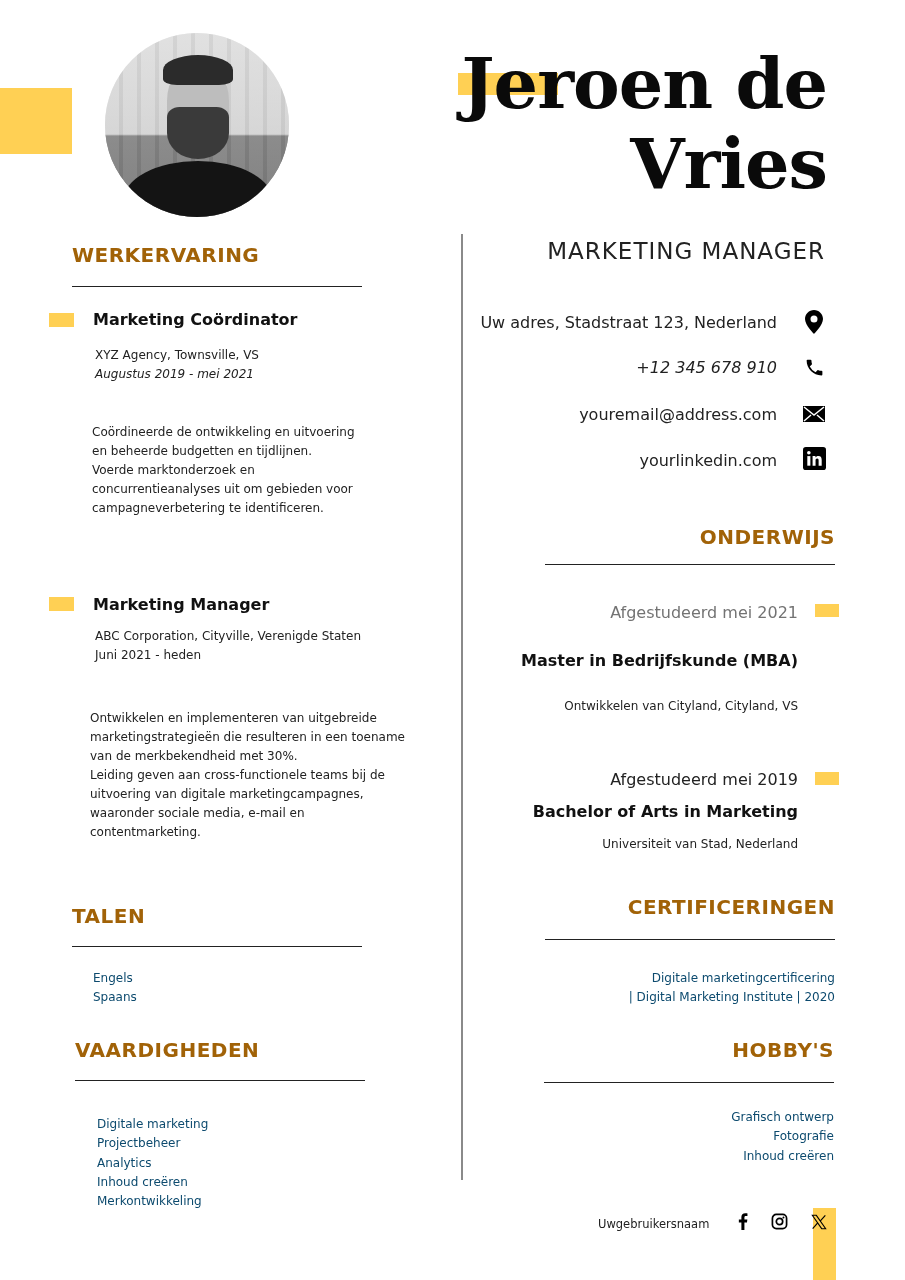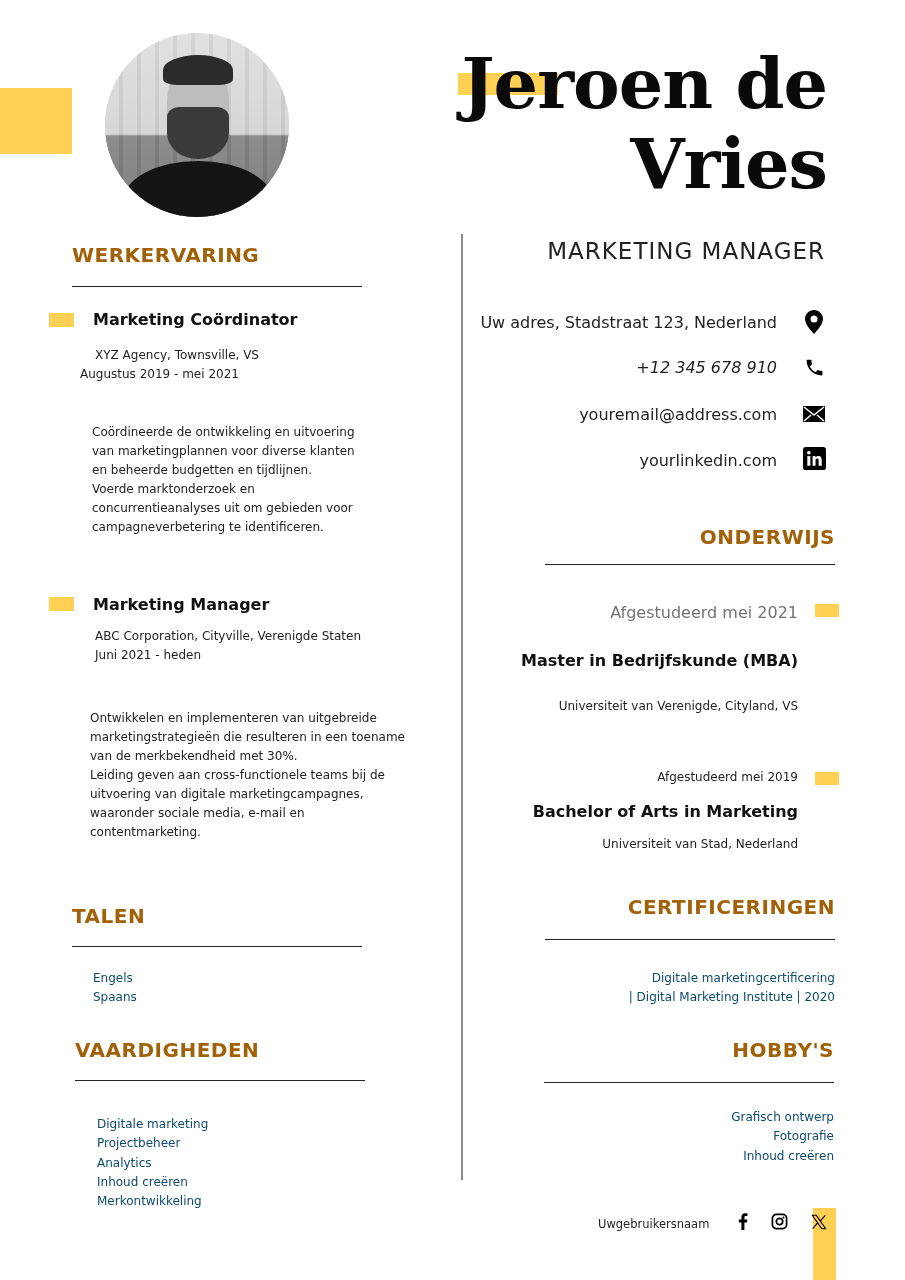--- a/index.html
+++ b/index.html
@@ -66,24 +66,23 @@
 <div class="abs role">MARKETING MANAGER</div>
 
 <div class="abs vline"></div>
 
 <div class="abs h2" style="left:72px;top:243px;">WERKERVARING</div>
 <div class="abs rule" style="left:72px;top:286px;width:290px;"></div>
 
 <div class="abs yellow" style="left:49px;top:313px;width:25px;height:14px;"></div>
 <div class="abs jobtitle" style="left:93px;top:310px;">Marketing Coördinator</div>
 <div class="abs small" style="left:95px;top:346px;">XYZ Agency, Townsville, VS</div>
-<div class="abs small" style="left:80px;top:365px;">Augustus 2019 - mei 2021</div>
+<div class="abs small" style="left:95px;top:365px;font-style:italic;">Augustus 2019 - mei 2021</div>
 <div class="abs small" style="left:92px;top:423px;">
   <div>Coördineerde de ontwikkeling en uitvoering</div>
-  <div>van marketingplannen voor diverse klanten</div>
   <div>en beheerde budgetten en tijdlijnen.</div>
   <div>Voerde marktonderzoek en</div>
   <div>concurrentieanalyses uit om gebieden voor</div>
   <div>campagneverbetering te identificeren.</div>
 </div>
 
 <div class="abs yellow" style="left:49px;top:597px;width:25px;height:14px;"></div>
 <div class="abs jobtitle" style="left:93px;top:595px;">Marketing Manager</div>
 <div class="abs small" style="left:95px;top:627px;">ABC Corporation, Cityville, Verenigde Staten</div>
 <div class="abs small" style="left:95px;top:646px;">Juni 2021 - heden</div>
@@ -146,23 +145,23 @@
       <path d="M10 9.5h3v1.4c.5-.9 1.6-1.6 3.1-1.6 2.6 0 3.4 1.7 3.4 4.2v6h-3.2v-5.4c0-1.2-.3-2.1-1.5-2.1-1.3 0-1.7.9-1.7 2.1v5.4H10z" fill="#fff"></path>
     </svg>
 </div>
 
 <div class="abs h2 right" style="right:70px;top:525px;">ONDERWIJS</div>
 <div class="abs rule" style="left:545px;top:564px;width:290px;"></div>
 
 <div class="abs right" style="right:107px;top:603px;font-size:16px;color:#737373;">Afgestudeerd mei 2021</div>
 <div class="abs yellow" style="left:815px;top:604px;width:24px;height:13px;"></div>
 <div class="abs jobtitle right" style="right:107px;top:651px;">Master in Bedrijfskunde (MBA)</div>
-<div class="abs small right" style="right:107px;top:697px;">Universiteit van Verenigde, Cityland, VS</div>
+<div class="abs small right" style="right:107px;top:697px;">Ontwikkelen van Cityland, Cityland, VS</div>
 
-<div class="abs right" style="right:107px;top:770px;font-size:12px;color:#222;">Afgestudeerd mei 2019</div>
+<div class="abs right" style="right:107px;top:770px;font-size:16px;color:#222;">Afgestudeerd mei 2019</div>
 <div class="abs yellow" style="left:815px;top:772px;width:24px;height:13px;"></div>
 <div class="abs jobtitle right" style="right:107px;top:802px;">Bachelor of Arts in Marketing</div>
 <div class="abs small right" style="right:107px;top:835px;margin-left:32px;">Universiteit van Stad, Nederland</div>
 
 <div class="abs h2 right" style="right:70px;top:895px;">CERTIFICERINGEN</div>
 <div class="abs rule" style="left:545px;top:939px;width:290px;"></div>
 <div class="abs list right" style="right:70px;top:969px;">
   <div>Digitale marketingcertificering</div>
   <div>| Digital Marketing Institute | 2020</div>
 </div>

